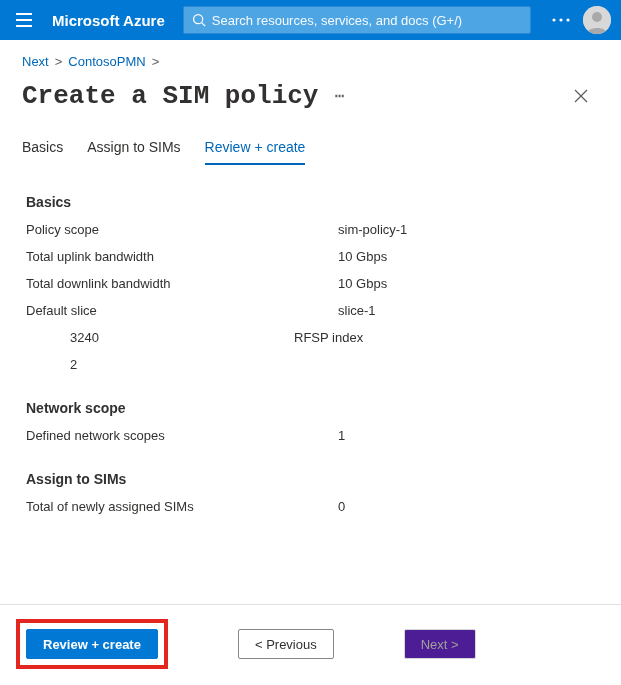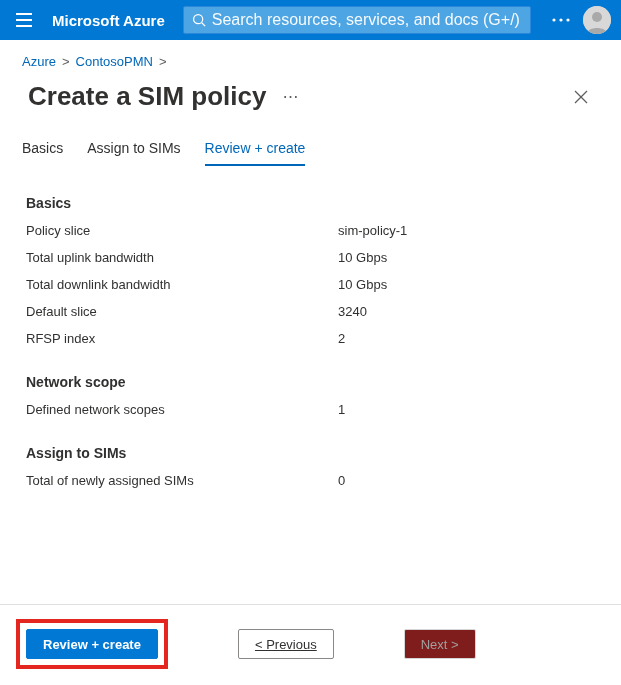--- a/index.html
+++ b/index.html
@@ -46,21 +46,21 @@
     min-width: 0;
     max-width: 348px;
   }
   .searchbox .search-icon {
     display: flex; align-items: center; justify-content: center;
     margin-right: 6px;
   }
   .searchbox .search-text {
     color: #fff;
     opacity: 0.95;
-    font-size: 16px;
+    font-size: 13px;
     white-space: nowrap;
     overflow: hidden;
     text-overflow: ellipsis;
   }
   .topbar-right {
     display: flex;
     align-items: center;
     gap: 6px;
     margin-left: 6px;
   }
@@ -93,21 +93,22 @@
     cursor: pointer;
   }
   .breadcrumb .sep {
     color: #605e5c;
   }
 
   
   .titlebar {
     display: flex;
     align-items: center;
-    padding: 6px 22px 10px 28px;
+    padding: 6px 22px 10px 22px;
+    font-family: Liberation Mono, monospace;
   }
   .page-title {
     font-size: 26px;
     font-weight: 600;
     color: #323130;
   }
   .title-more {
     color: #605e5c;
     font-size: 16px;
     margin-left: 16px;
@@ -192,26 +193,25 @@
   .btn.primary {
     background: #0078d4;
     color: #fff;
     font-weight: 600;
     border: 1px solid #0078d4;
   }
   .btn.secondary {
     border: 1px solid #8a8886;
     color: #323130;
     background: #fff;
-    text-decoration: underline;
   }
   .btn.disabled {
     border: 1px solid #d6d6d6;
     color: #a19f9d;
-    background: #7f1d1d;
+    background: #4c1d95;
     cursor: default;
   }
 </style>
 </head>
 <body>
 
 <div class="topbar">
   <div class="hamburger">
     <svg width="16" height="14" viewBox="0 0 16 14" fill="none">
       <rect y="0" width="16" height="2" fill="#fff"></rect>
@@ -241,21 +241,21 @@
       <svg width="28" height="28" viewBox="0 0 28 28">
         <circle cx="14" cy="14" r="14" fill="#d8d8d8"></circle>
         <circle cx="14" cy="11" r="5" fill="#a9a9a9"></circle>
         <path d="M4 28 C4 20, 24 20, 24 28 Z" fill="#a9a9a9"></path>
       </svg>
     </div>
   </div>
 </div>
 
 <div class="breadcrumb">
-  <a>Azure</a>
+  <a>Next</a>
   <span class="sep">&gt;</span>
   <a>ContosoPMN</a>
   <span class="sep">&gt;</span>
 </div>
 
 <div class="titlebar">
   <h1 class="page-title">Create a SIM policy</h1>
   <span class="title-more">⋯</span>
   <div class="close-x">
     <svg width="14" height="14" viewBox="0 0 14 14">
@@ -268,30 +268,31 @@
 <div class="tabs">
   <div class="tab">Basics</div>
   <div class="tab">Assign to SIMs</div>
   <div class="tab active">Review + create</div>
 </div>
 
 <div class="content">
 
   <div class="section-head">Basics</div>
   <div class="kvgrid">
-    <div class="k">Policy slice</div>
+    <div class="k">Policy scope</div>
     <div class="v">sim-policy-1</div>
 
     <div class="k">Total uplink bandwidth</div>
     <div class="v">10 Gbps</div>
 
     <div class="k">Total downlink bandwidth</div>
     <div class="v">10 Gbps</div>
 
     <div class="k">Default slice</div>
+    <div class="v">slice-1</div>
 
     <div class="v">3240</div>
 
     <div class="k">RFSP index</div>
     <div class="v">2</div>
   </div>
 
   <div class="section-head">Network scope</div>
   <div class="kvgrid">
     <div class="k">Defined network scopes</div>

